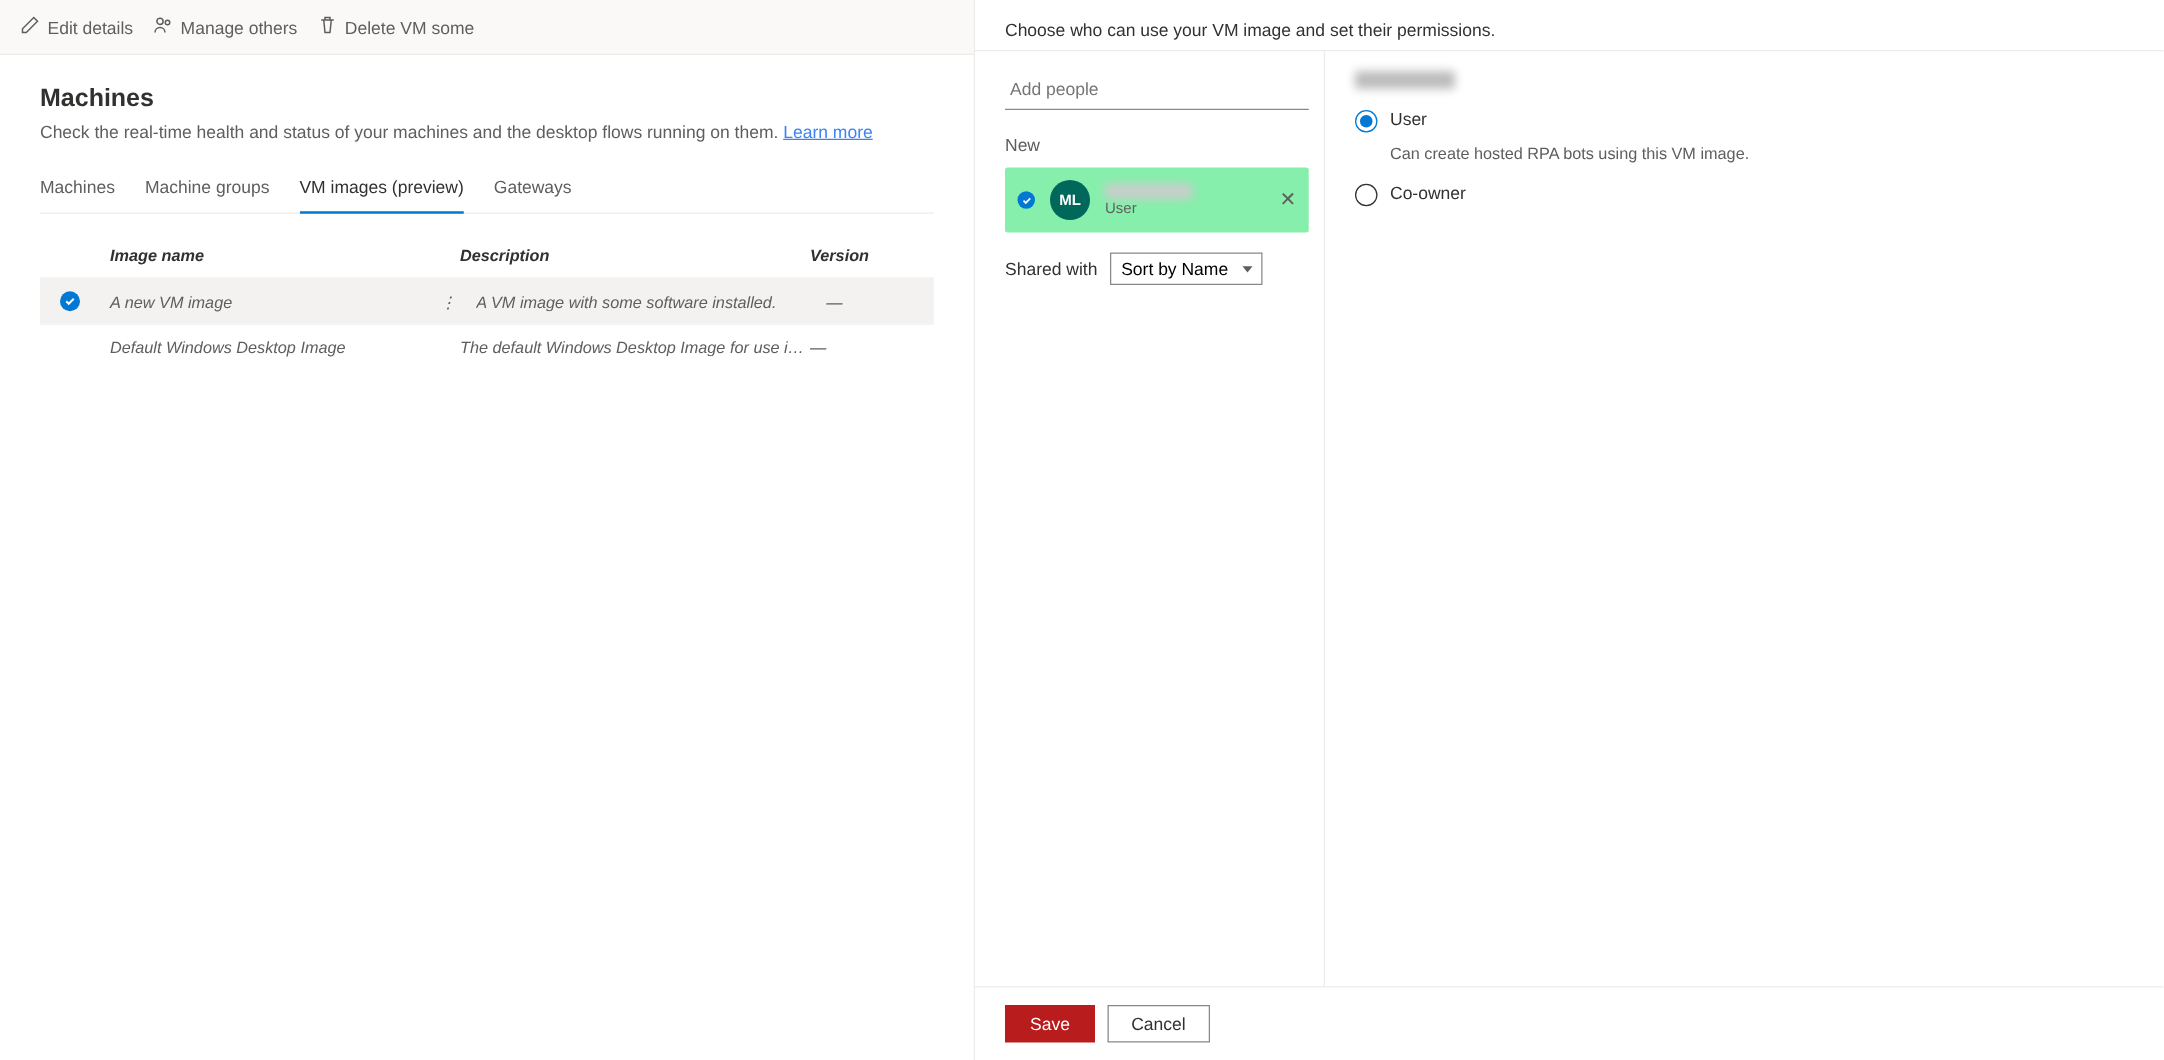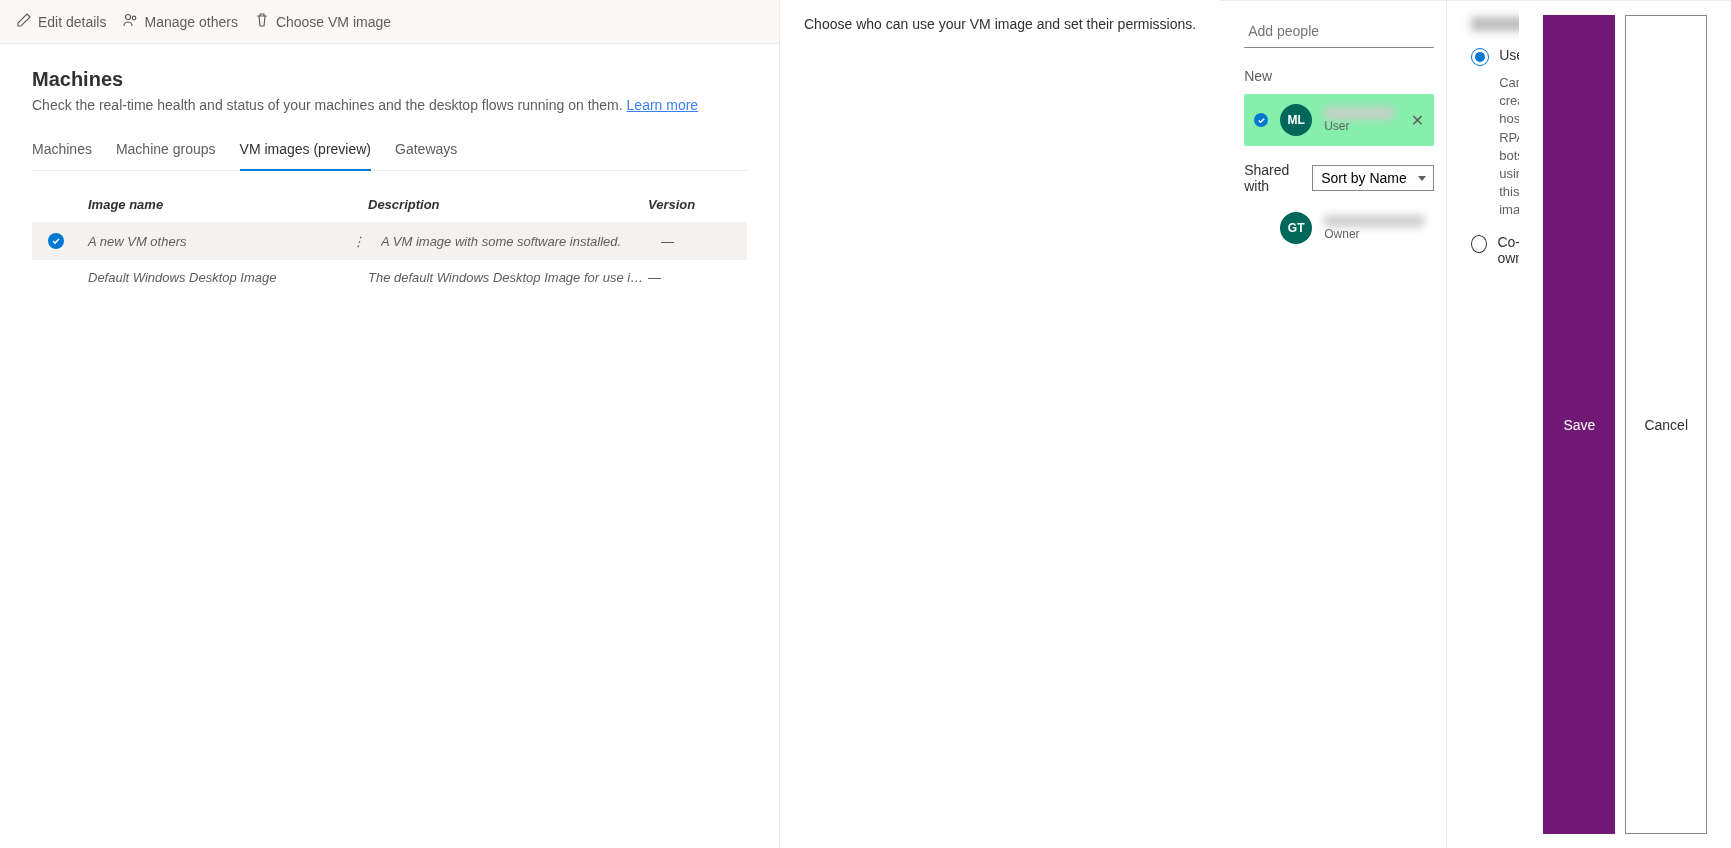--- a/index.html
+++ b/index.html
@@ -1,18 +1,18 @@
 <!DOCTYPE html>
 <html><head>
 <meta charset="utf-8">
 <style>
   * { box-sizing: border-box; margin: 0; padding: 0; }
   body { font-family: "Segoe UI", -apple-system, sans-serif; font-size: 14px; color: #323130; background: #fff; width: 1731px; height: 848px; overflow: hidden; display: flex; }
   .left-panel { width: 780px; border-right: 1px solid #edebe9; display:flex; flex-direction:column; }
-  .right-panel { flex:1; display:flex; flex-direction:row; }
+  .right-panel { flex:1; display:flex; flex-direction:column; }
 
   
   .toolbar { height:44px; border-bottom:1px solid #edebe9; display:flex; align-items:center; gap:16px; padding:0 16px; background:#faf9f8; }
   .toolbar-btn { display:flex; align-items:center; gap:6px; color:#605e5c; cursor:pointer; font-size:14px; }
   .toolbar-btn svg { width:16px; height:16px; }
 
   
   .content { padding:24px 32px; }
   .page-title { font-size:20px; font-weight:600; margin-bottom:6px; }
   .page-subtitle { color:#605e5c; font-size:14px; }
@@ -62,21 +62,21 @@
 
   .perm-title-blurred { filter: blur(4px); width:80px; height:14px; background:#bbb; margin-bottom:16px; }
   .radio-row { display:flex; align-items:flex-start; gap:10px; margin-bottom:8px; }
   .radio-outer { width:18px; height:18px; border:1px solid #323130; border-radius:50%; display:flex; align-items:center; justify-content:center; margin-top:1px; cursor:pointer; }
   .radio-outer.selected { border-color:#0078d4; }
   .radio-inner { width:10px; height:10px; border-radius:50%; background:#0078d4; }
   .radio-label { font-size:14px; }
   .radio-desc { font-size:13px; color:#605e5c; margin-left:28px; margin-bottom:14px; line-height:1.4; }
 
   .panel-footer { border-top:1px solid #edebe9; padding:14px 24px; display:flex; gap:10px; }
-  .btn-primary { background:#701a75; color:#fff; border:none; padding:6px 20px; font-size:14px; cursor:pointer; }
+  .btn-primary { background:#b91c1c; color:#fff; border:none; padding:6px 20px; font-size:14px; cursor:pointer; }
   .btn-secondary { background:#fff; color:#323130; border:1px solid #8a8886; padding:6px 18px; font-size:14px; cursor:pointer; }
 </style>
 </head>
 <body>
 
 <div class="left-panel">
   <div class="toolbar">
     <div class="toolbar-btn">
       <span>
         <svg viewBox="0 0 16 16" fill="none" stroke="#605e5c" stroke-width="1.2">
@@ -94,21 +94,21 @@
           </svg>
       </span>
       <span>Manage others</span>
     </div>
     <div class="toolbar-btn">
       <span>
         <svg viewBox="0 0 16 16" fill="none" stroke="#605e5c" stroke-width="1.2">
             <path d="M3 4h10M6 4V2h4v2M5 4l1 10h4l1-10"></path>
           </svg>
       </span>
-      <span>Choose VM image</span>
+      <span>Delete VM some</span>
     </div>
   </div>
 
   <div class="content">
     <div class="page-title">Machines</div>
     <div class="page-subtitle">
       <span>Check the real-time health and status of your machines and the desktop flows running on them. </span><a href="#">Learn more</a>
     </div>
 
     <div class="tabs">
@@ -127,21 +127,21 @@
       </div>
 
       <div class="table-row selected">
         <div class="col-check">
           <span class="check-badge">
             <svg viewBox="0 0 10 10" fill="none" stroke="#fff" stroke-width="1.6">
                 <path d="M2 5l2 2 4-4"></path>
               </svg>
           </span>
         </div>
-        <div class="col-name">A new VM others</div>
+        <div class="col-name">A new VM image</div>
         <div class="row-dots">⋮</div>
         <div class="col-desc">A VM image with some software installed.</div>
         <div class="col-version">—</div>
       </div>
 
       <div class="table-row">
         <div class="col-check"></div>
         <div class="col-name">Default Windows Desktop Image</div>
         <div style="width:0"></div>
         <div class="col-desc">The default Windows Desktop Image for use in the Product ...</div>
@@ -176,28 +176,20 @@
 
       <div class="shared-row">
         <span class="shared-label">Shared with</span>
         <span class="select-wrap">
           <select class="sort-select">
             <option>Sort by Name</option>
           </select>
         </span>
       </div>
 
-      <div class="person-card" style="margin-top:8px;">
-        <span style="width:14px;"></span>
-        <div class="avatar">GT</div>
-        <div class="person-info">
-          <div class="person-name blurred" style="width:100px;"></div>
-          <div class="person-role">Owner</div>
-        </div>
-      </div>
     </div>
 
     <div class="perm-col">
       <div class="perm-title-blurred"></div>
 
       <div class="radio-row">
         <div class="radio-outer selected">
             <div class="radio-inner"></div>
           </div>
         <div class="radio-label">User</div>

